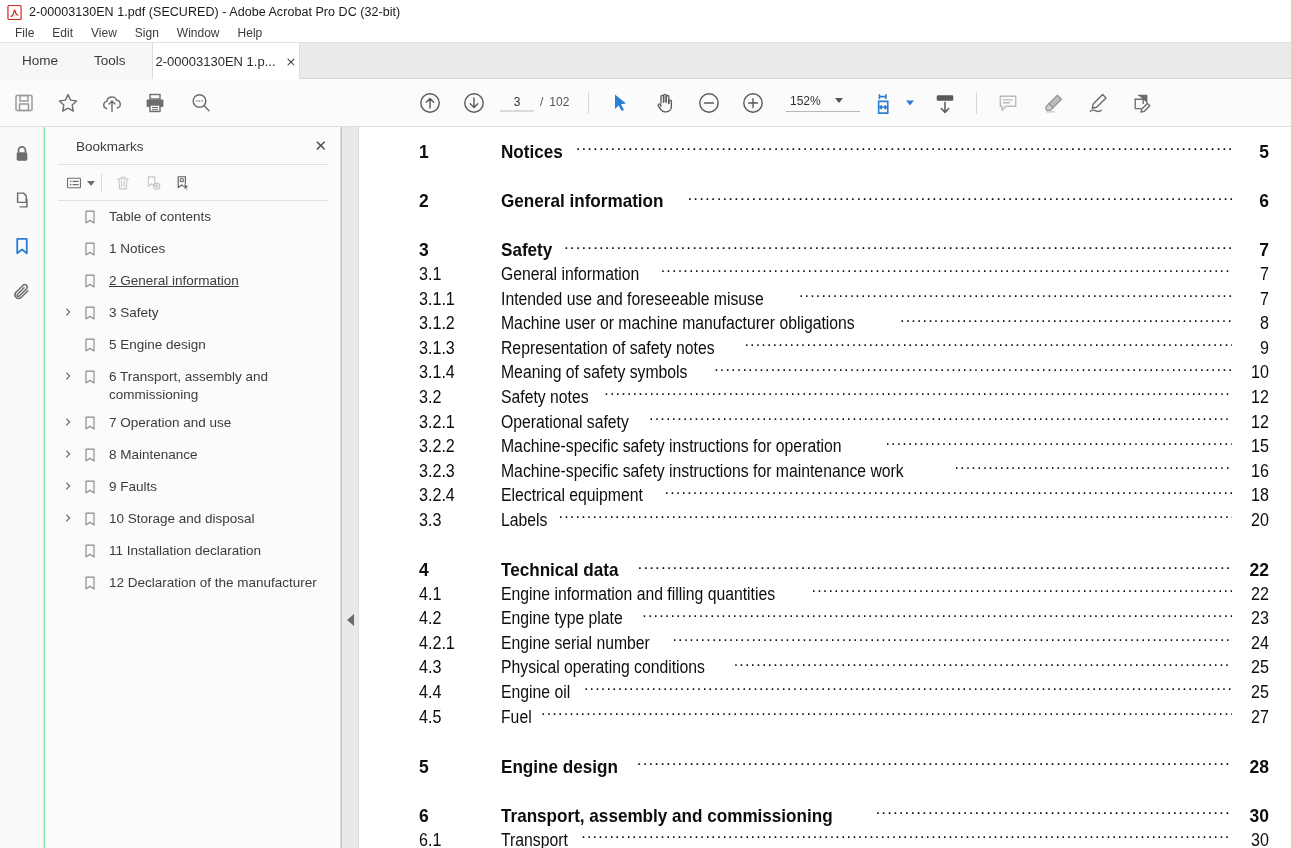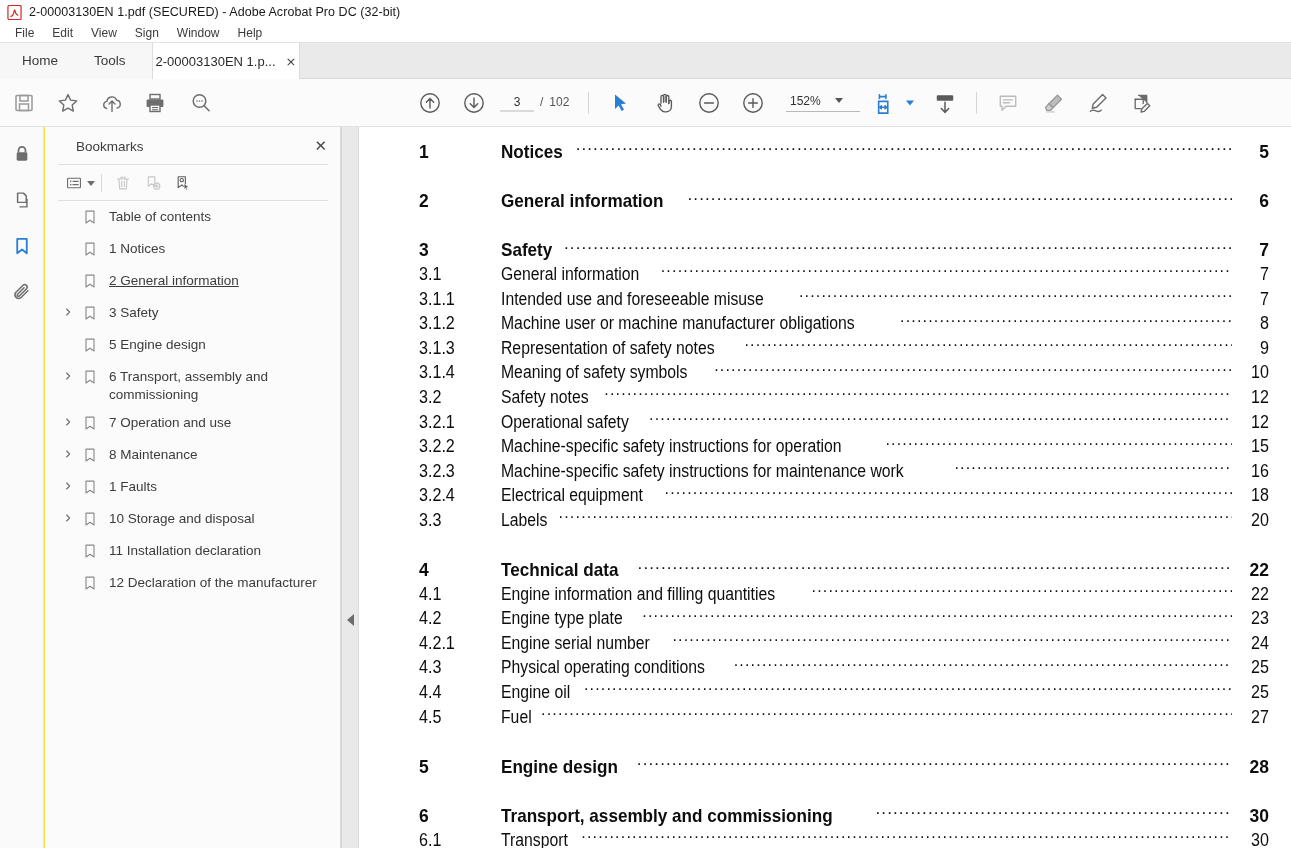--- a/index.html
+++ b/index.html
@@ -2,21 +2,21 @@
 <html><head>
 <meta charset="utf-8">
 <style>
   * { box-sizing: border-box; margin: 0; padding: 0; }
   html, body {
     width: 1291px; height: 848px;
     font-family: "Liberation Sans", sans-serif;
     background: #ffffff;
     overflow: hidden;
   }
-  .app { position: relative; width: 1291px; height: 848px; background:#fde047; }
+  .app { position: relative; width: 1291px; height: 848px; background:#86efac; }
 
   
   .titlebar {
     position: absolute; left:0; top:0; width:1291px; height:24px;
     background:#ffffff;
     display:flex; align-items:center; gap:7px; padding-left:7px;
   }
   .titlebar .app-icon { width:15px; height:15px; flex:0 0 auto; }
   .titlebar .title-text {
     font-size:12.5px; color:#1a1a1a; white-space:nowrap;
@@ -556,21 +556,21 @@
           <span class="bm-exp">
             <svg width="10" height="10" viewBox="0 0 16 16" fill="none" stroke="#6a6a6a" stroke-width="1.7" stroke-linecap="round" stroke-linejoin="round">
               <path d="M5.8 3.2L10.6 8l-4.8 4.8"></path>
             </svg>
           </span>
           <span class="bm-ico">
             <svg width="14" height="15" viewBox="0 0 16 18" fill="none" stroke="#8a8a8a" stroke-width="1.35" stroke-linejoin="round">
               <path d="M3.2 1.4h9.6v14.2L8 12.3l-4.8 3.3z"></path>
             </svg>
           </span>
-          <span class="bm-label">1 Faults</span>
+          <span class="bm-label">9 Faults</span>
         </div>
         <div class="bmrow">
           <span class="bm-exp">
             <svg width="10" height="10" viewBox="0 0 16 16" fill="none" stroke="#6a6a6a" stroke-width="1.7" stroke-linecap="round" stroke-linejoin="round">
               <path d="M5.8 3.2L10.6 8l-4.8 4.8"></path>
             </svg>
           </span>
           <span class="bm-ico">
             <svg width="14" height="15" viewBox="0 0 16 18" fill="none" stroke="#8a8a8a" stroke-width="1.35" stroke-linejoin="round">
               <path d="M3.2 1.4h9.6v14.2L8 12.3l-4.8 3.3z"></path>

